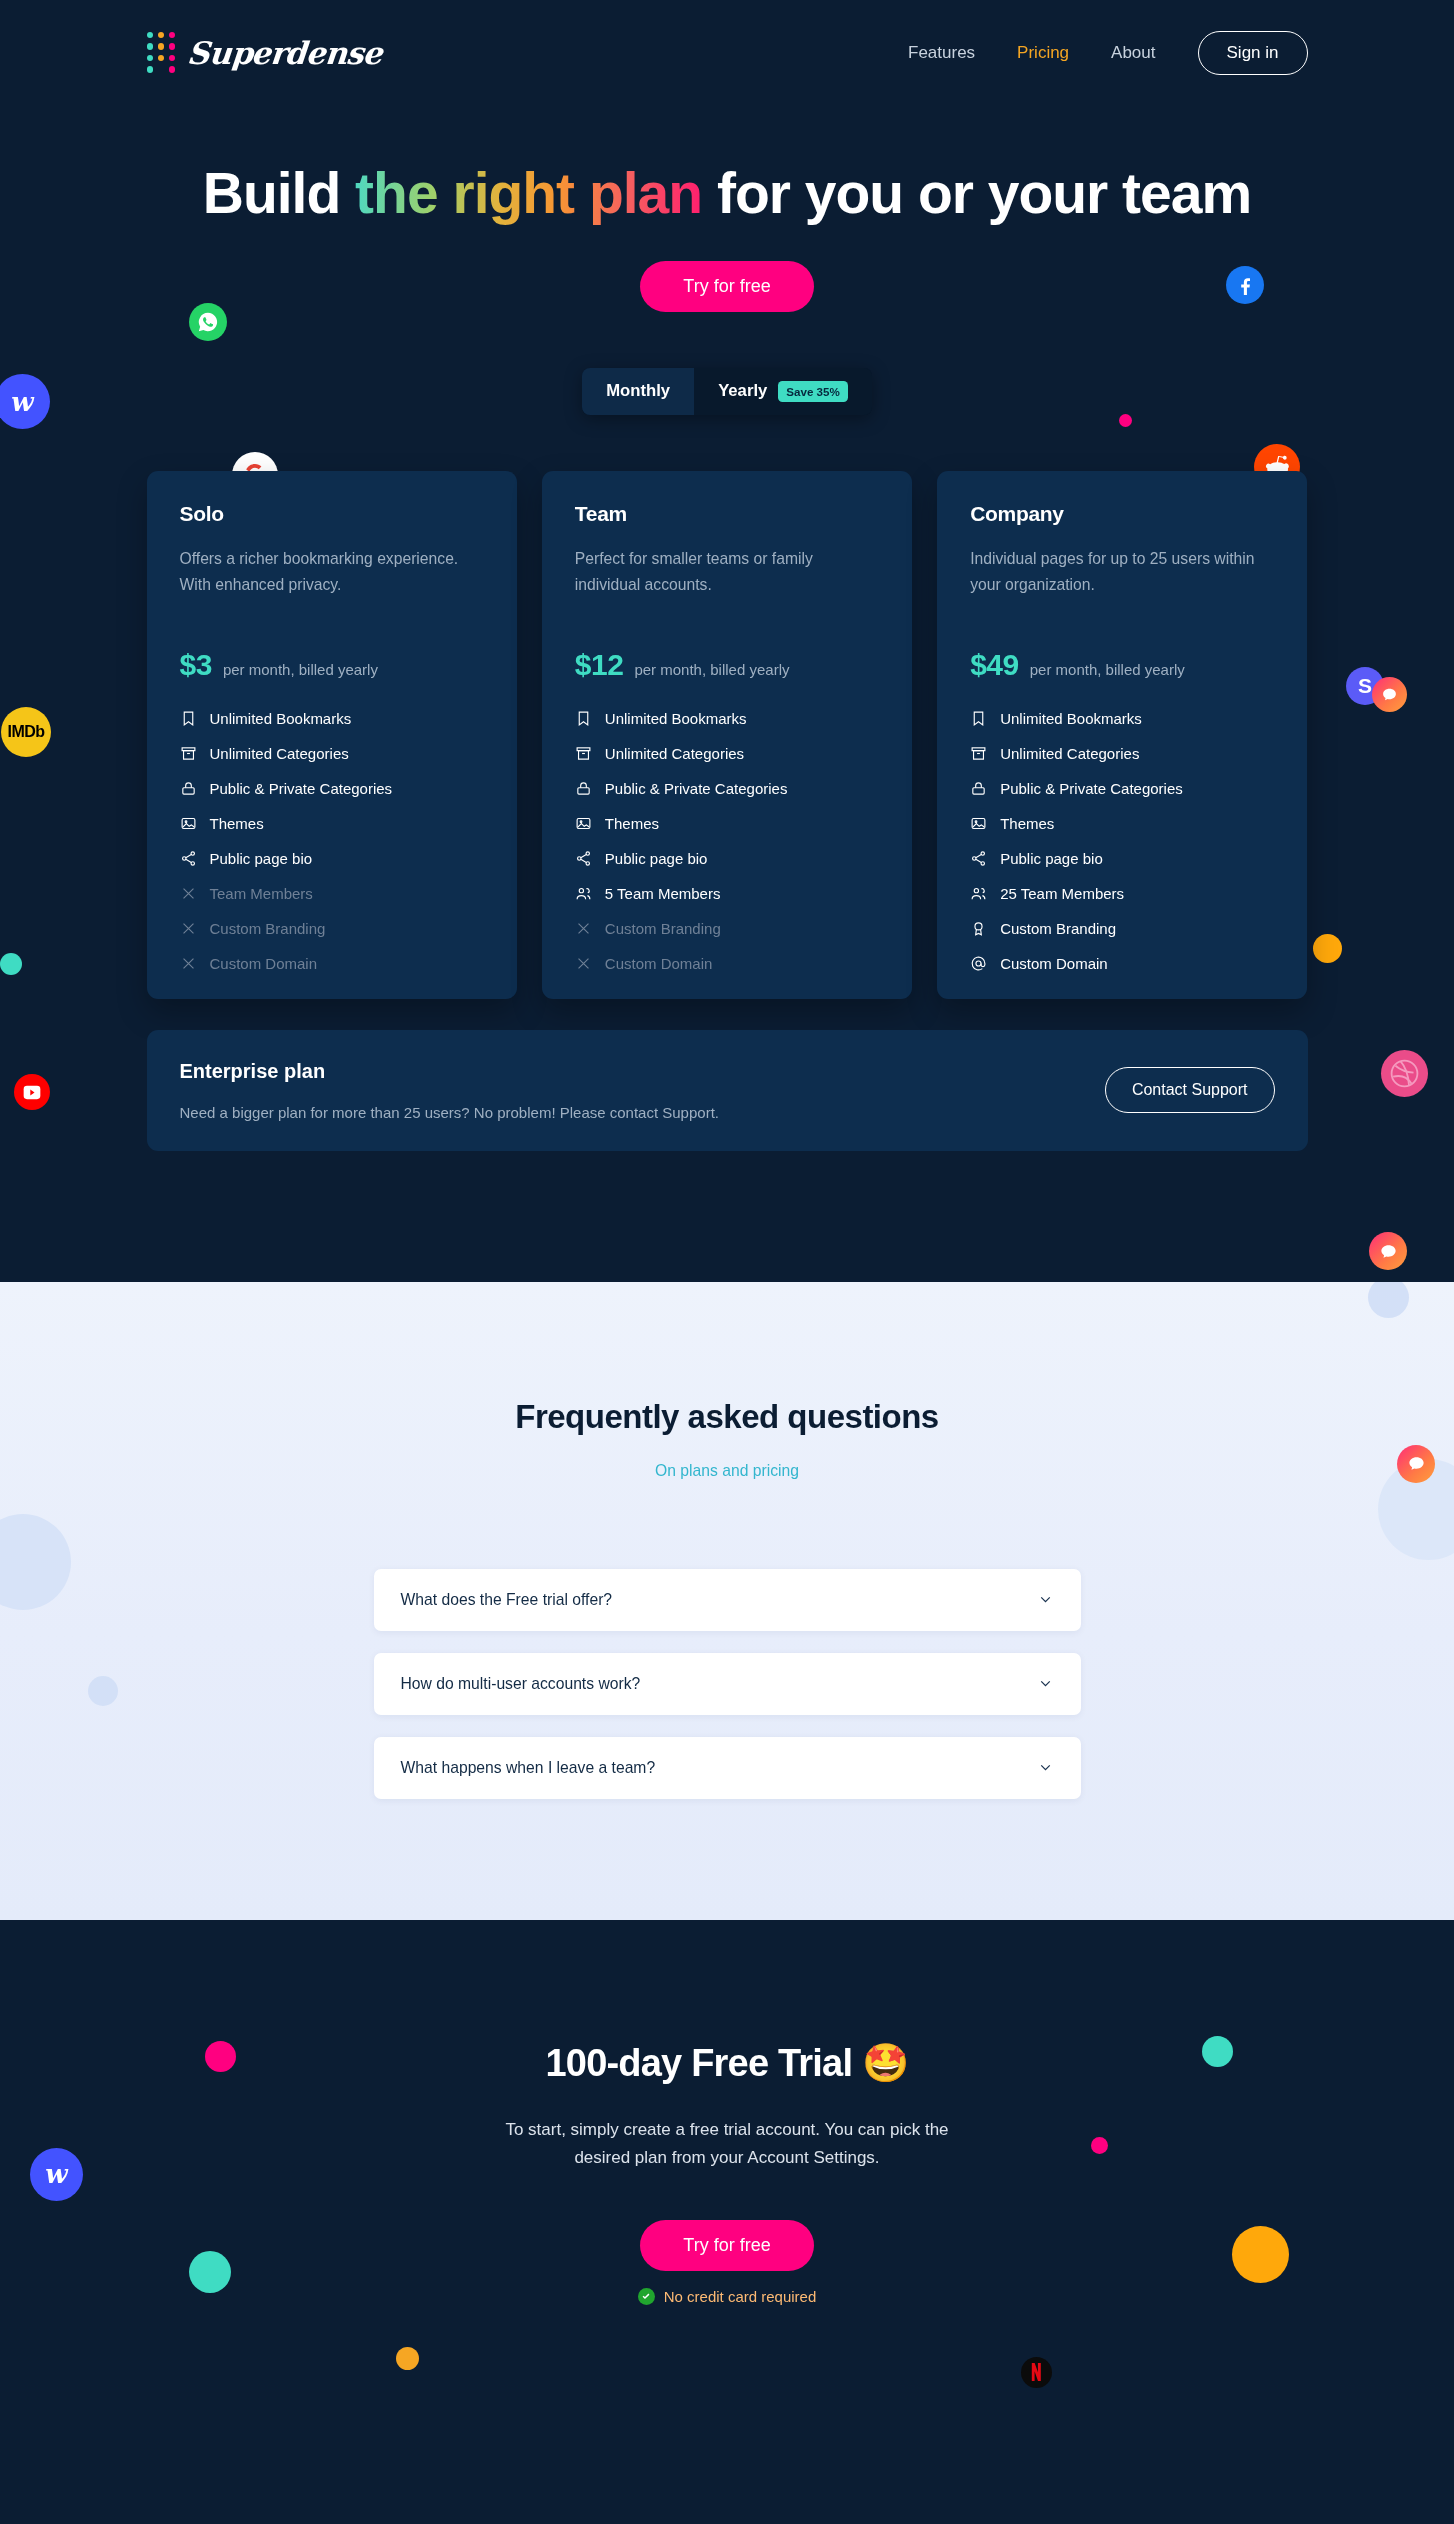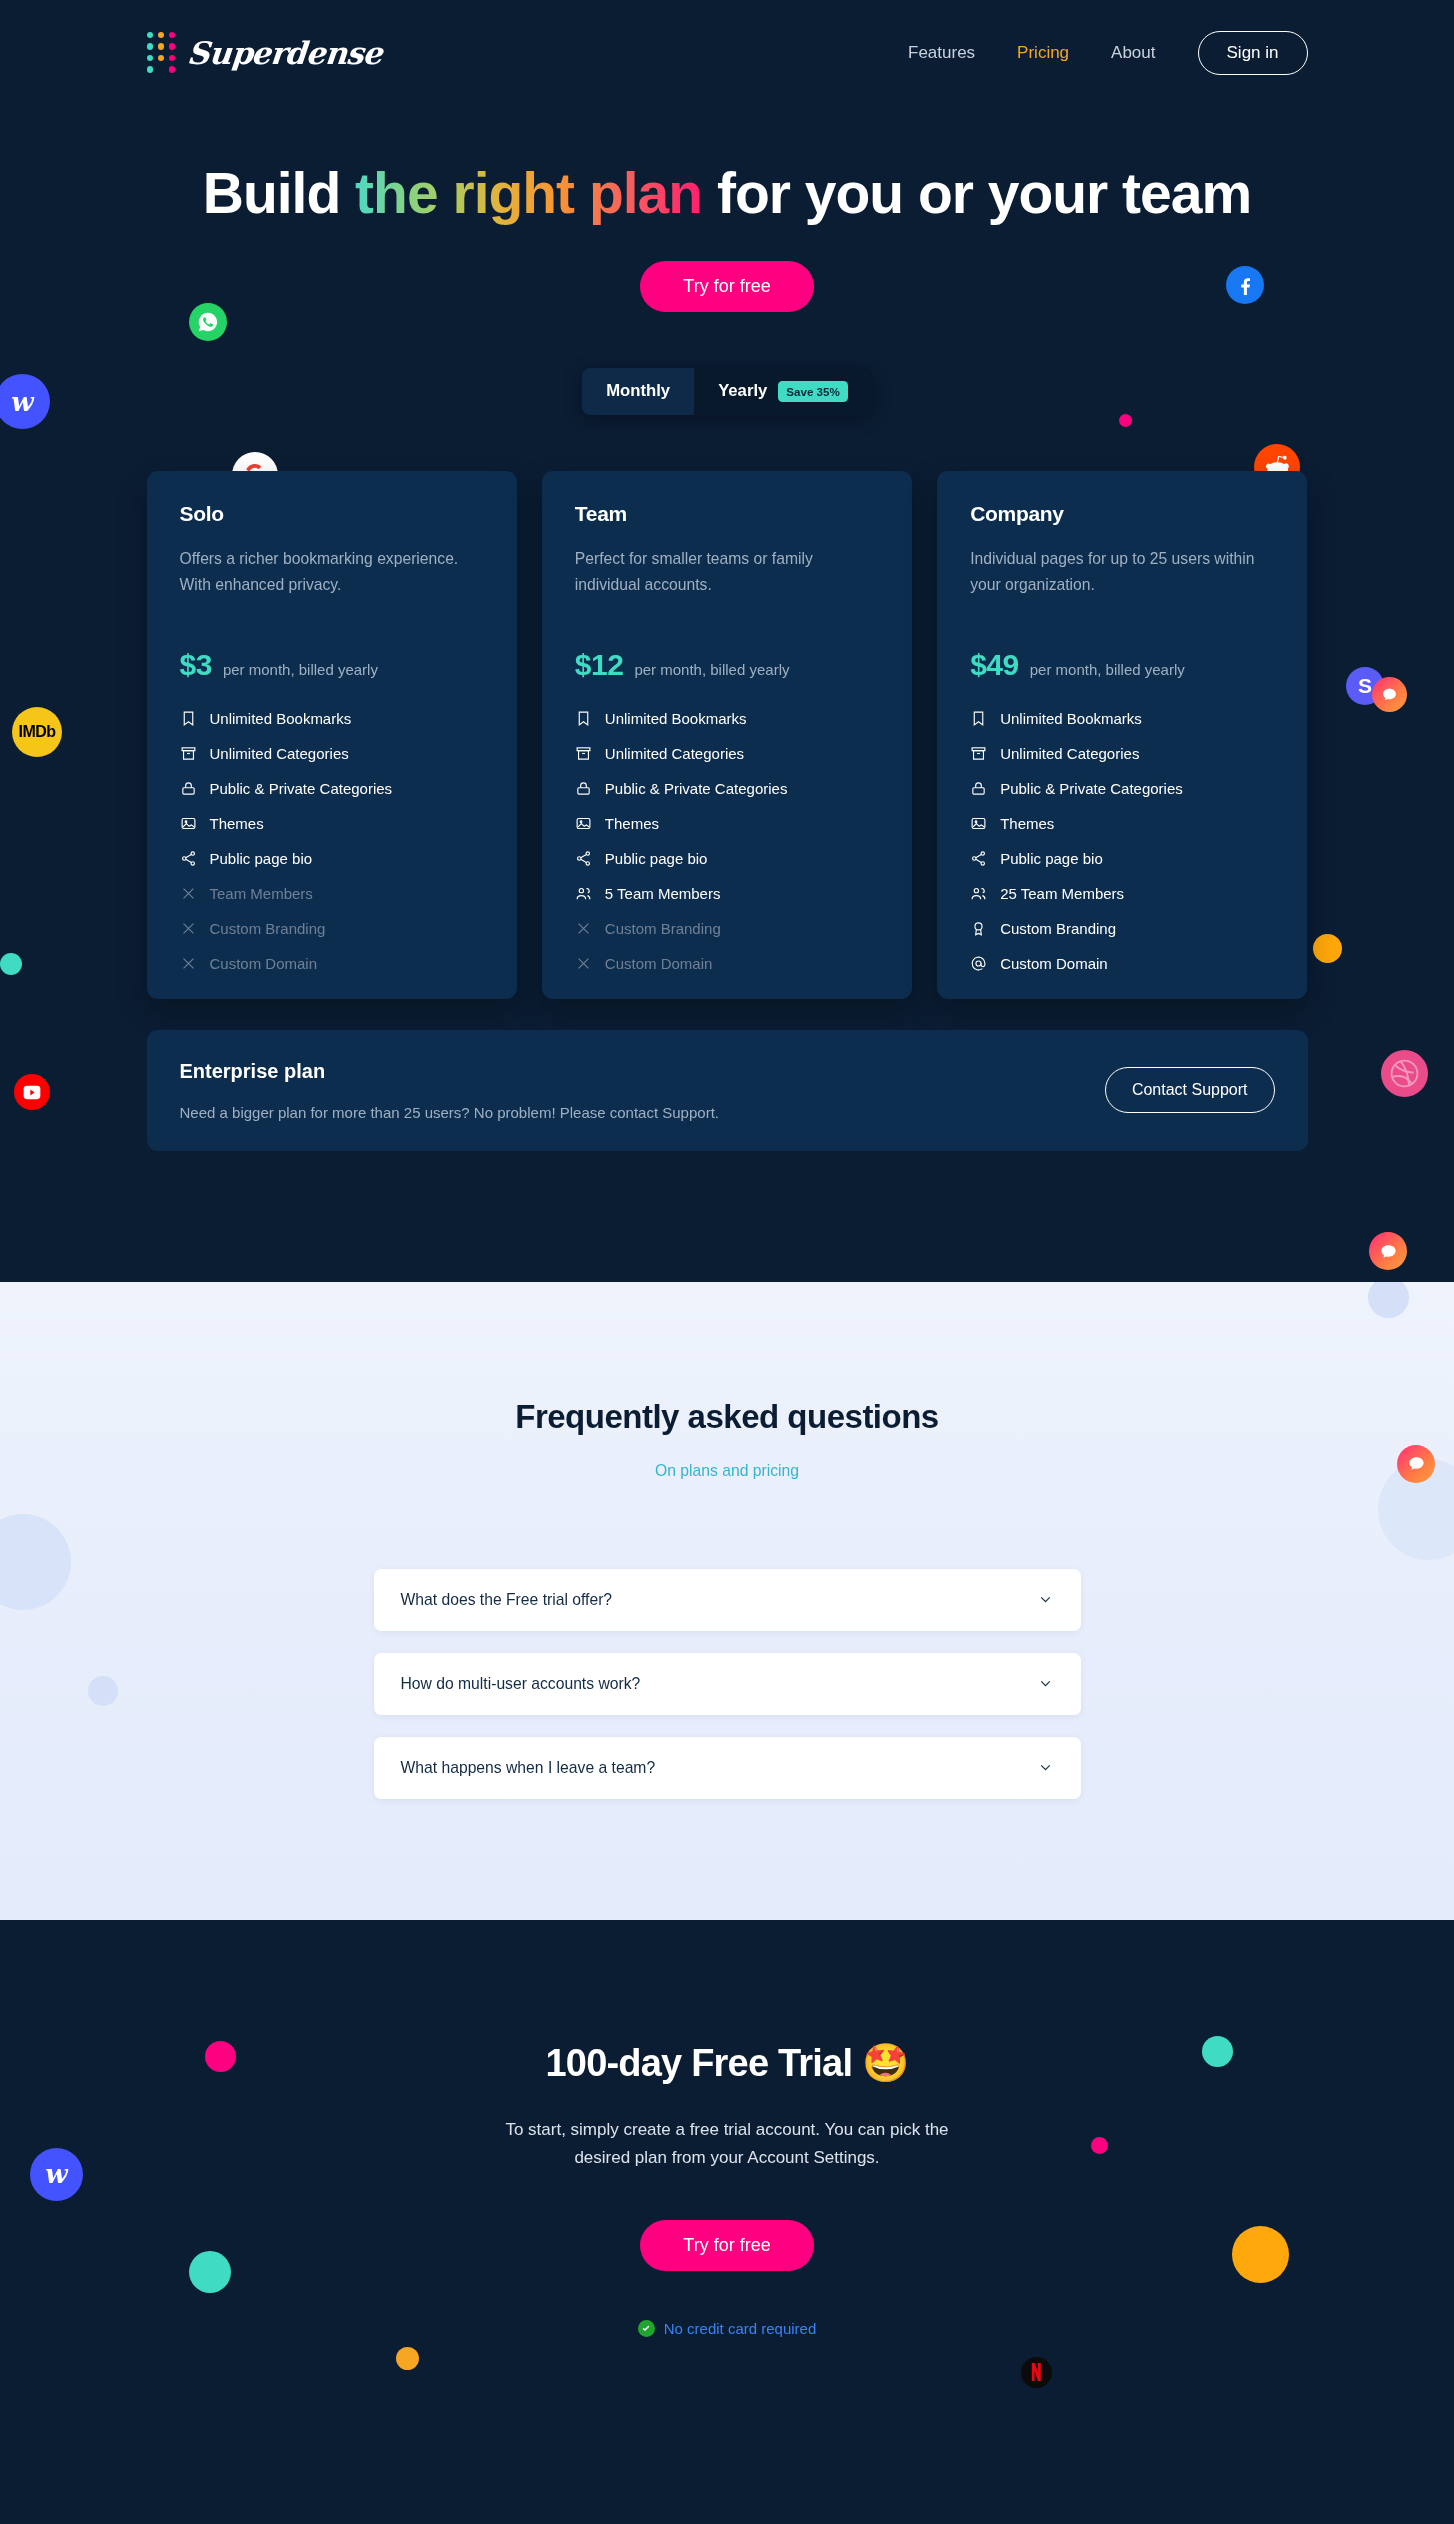--- a/index.html
+++ b/index.html
@@ -119,21 +119,21 @@
   }
   .faq-q { font-size:15.7px; color:#132B45; }
   .chev { margin-left:auto; width:17px; height:17px; }
   .chev svg { width:17px; height:17px; display:block; }
 
   
   .cta { background:#0B1D33; padding:121px 0 116px; text-align:center; position:relative; overflow:hidden; }
   .cta h2 { font-size:38px; font-weight:700; letter-spacing:-0.8px; position:relative; z-index:4;}
   .cta p { margin-top:31px; font-size:17px; line-height:1.65; color:#DCE3EC; width:495px; margin-left:auto; margin-right:auto; position:relative; z-index:4;}
   .cta .btn-pink { margin-top:48px; position:relative; z-index:4;}
-  .nocard { margin-top:49px; font-size:15px; color:#3b82f6; display:flex; align-items:center; justify-content:center; gap:9px; position:relative; z-index:4;}
+  .nocard { margin-top:17px; font-size:15px; color:#fdba74; display:flex; align-items:center; justify-content:center; gap:9px; position:relative; z-index:4;}
   .check {
     width:17px; height:17px; border-radius:50%; background:#20A52E;
     display:flex; align-items:center; justify-content:center;
   }
   .check svg { width:10px; height:10px; }
 
   
   .bub { position:absolute; border-radius:50%; display:flex; align-items:center; justify-content:center; z-index:3; }
   .bub svg, .bub span { display:block; }
   .plain { position:absolute; border-radius:50%; z-index:3; }
@@ -174,21 +174,21 @@
           <circle cx="9.2" cy="12.4" r="1.2"></circle>
           <circle cx="14.8" cy="12.4" r="1.2"></circle>
           <path d="M21.3 10.6a2.1 2.1 0 00-3.6-1.4c-1.4-.9-3.3-1.5-5.3-1.6l1-4.3 3 .7a1.6 1.6 0 101.6-1.7c-.6 0-1.2.4-1.4.9l-3.6-.8c-.2 0-.4.1-.5.3l-1.2 5c-2.1.1-4 .7-5.4 1.6a2.1 2.1 0 10-2.3 3.5c0 .2-.1.5-.1.7 0 3.4 3.9 6.1 8.6 6.1s8.6-2.7 8.6-6.1c0-.2 0-.5-.1-.7a2.1 2.1 0 00.7-2.2zM12 18.4c-2 0-3.7-.7-4.4-1.4a.5.5 0 01.7-.7c.5.5 2 1.1 3.7 1.1s3.2-.6 3.7-1.1a.5.5 0 01.7.7c-.7.7-2.4 1.4-4.4 1.4z"></path>
         </svg>
     </div>
     <div class="bub" style="left:1043px;top:555px;width:32px;height:32px;background:#0B0B0B;">
       <svg width="13" height="19" viewBox="0 0 12 20">
           <path fill="#E50914" d="M1 0h3.2l3.6 10.3V0H11v20H7.9L4.1 9.1V20H1z"></path>
         </svg>
     </div>
-    <div class="plain" style="left:12px;top:707px;width:50px;height:50px;background:#F5C518;display:flex;align-items:center;justify-content:center;">
+    <div class="plain" style="left:1px;top:707px;width:50px;height:50px;background:#F5C518;display:flex;align-items:center;justify-content:center;">
       <span class="imdb-txt" style="font-size:16px;">IMDb</span>
     </div>
     <div class="bub" style="left:1346px;top:667px;width:38px;height:38px;background:#5B5BF7;">
       <span class="sk-txt" style="font-size:21px;">S</span>
     </div>
     <div class="plain" style="left:1372px;top:677px;width:35px;height:35px;background:linear-gradient(135deg,#FF2D78 0%,#FF7A45 60%,#FF9F3D 100%);display:flex;align-items:center;justify-content:center;">
       <svg width="17" height="17" viewBox="0 0 24 24" fill="#fff">
           <path d="M12 4C7 4 3 7.2 3 11.2c0 2.3 1.3 4.3 3.4 5.6L5.7 20l3.6-1.7c.9.2 1.8.3 2.7.3 5 0 9-3.2 9-7.4S17 4 12 4z"></path>
         </svg>
     </div>

